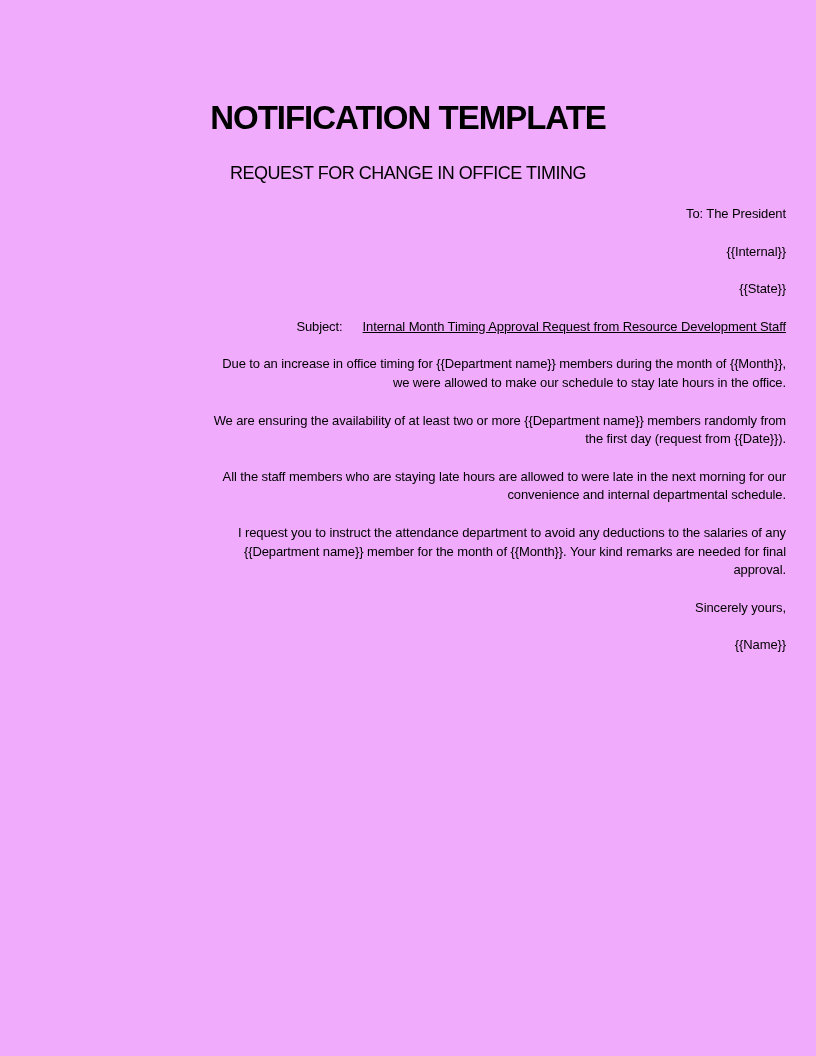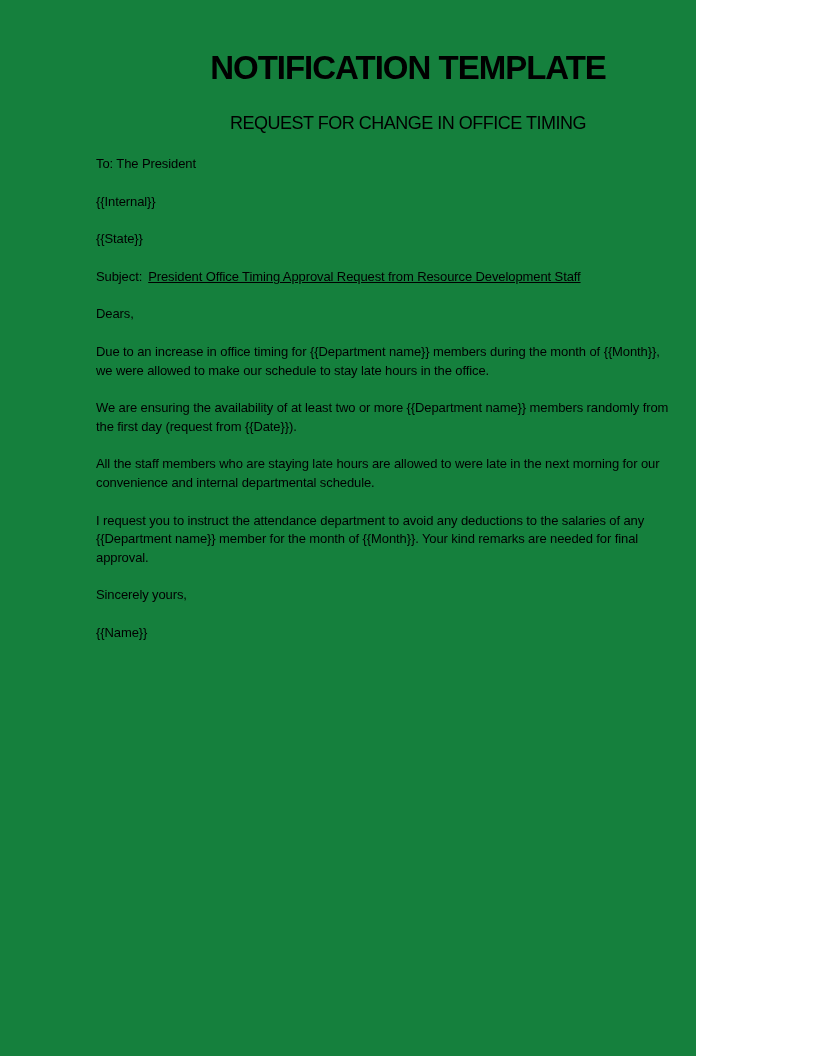--- a/index.html
+++ b/index.html
@@ -9,24 +9,24 @@
   }
   body {
     width: 816px;
     height: 1056px;
     font-family: "Liberation Sans", sans-serif;
     color: #000000;
     overflow: hidden;
   }
   .page {
     box-sizing: border-box;
-    width: 696px;
+    width: 816px;
     height: 1056px;
-    padding: 48px 96px 0 96px;
-    background: #15803d;
+    padding: 98px 96px 0 96px;
+    background: #f0abfc;
   }
   .doc-title {
     width: 624px;
     text-align: center;
     font-size: 33px;
     font-weight: bold;
     line-height: 40px;
     letter-spacing: -1px;
     white-space: nowrap;
   }
@@ -43,23 +43,24 @@
   .letter-body {
     margin-top: 21px;
     font-size: 13px;
     line-height: 18.6px;
     letter-spacing: -0.1px;
   }
   .letter-body p {
     margin: 0 0 19px 0;
     width: 690px;
     white-space: pre-line;
+    text-align: right;
   }
   .subject-label {
-    margin-right: 6px;
+    margin-right: 20px;
   }
   .subject-text {
     text-decoration: underline;
   }
 </style>
 </head>
 <body>
 
 <div class="page">
 
@@ -68,23 +69,22 @@
   <div class="doc-subtitle">REQUEST FOR CHANGE IN OFFICE TIMING</div>
 
   <div class="letter-body">
 
     <p>To: The President</p>
 
     <p>{{Internal}}</p>
 
     <p>{{State}}</p>
 
-    <p><span class="subject-label">Subject:</span><span class="subject-text">President Office Timing Approval Request from Resource Development Staff</span></p>
+    <p><span class="subject-label">Subject:</span><span class="subject-text">Internal Month Timing Approval Request from Resource Development Staff</span></p>
 
-    <p>Dears,</p>
 
     <p>Due to an increase in office timing for {{Department name}} members during the month of {{Month}},
 we were allowed to make our schedule to stay late hours in the office.</p>
 
     <p>We are ensuring the availability of at least two or more {{Department name}} members randomly from
 the first day (request from {{Date}}).</p>
 
     <p>All the staff members who are staying late hours are allowed to were late in the next morning for our
 convenience and internal departmental schedule.</p>
 

